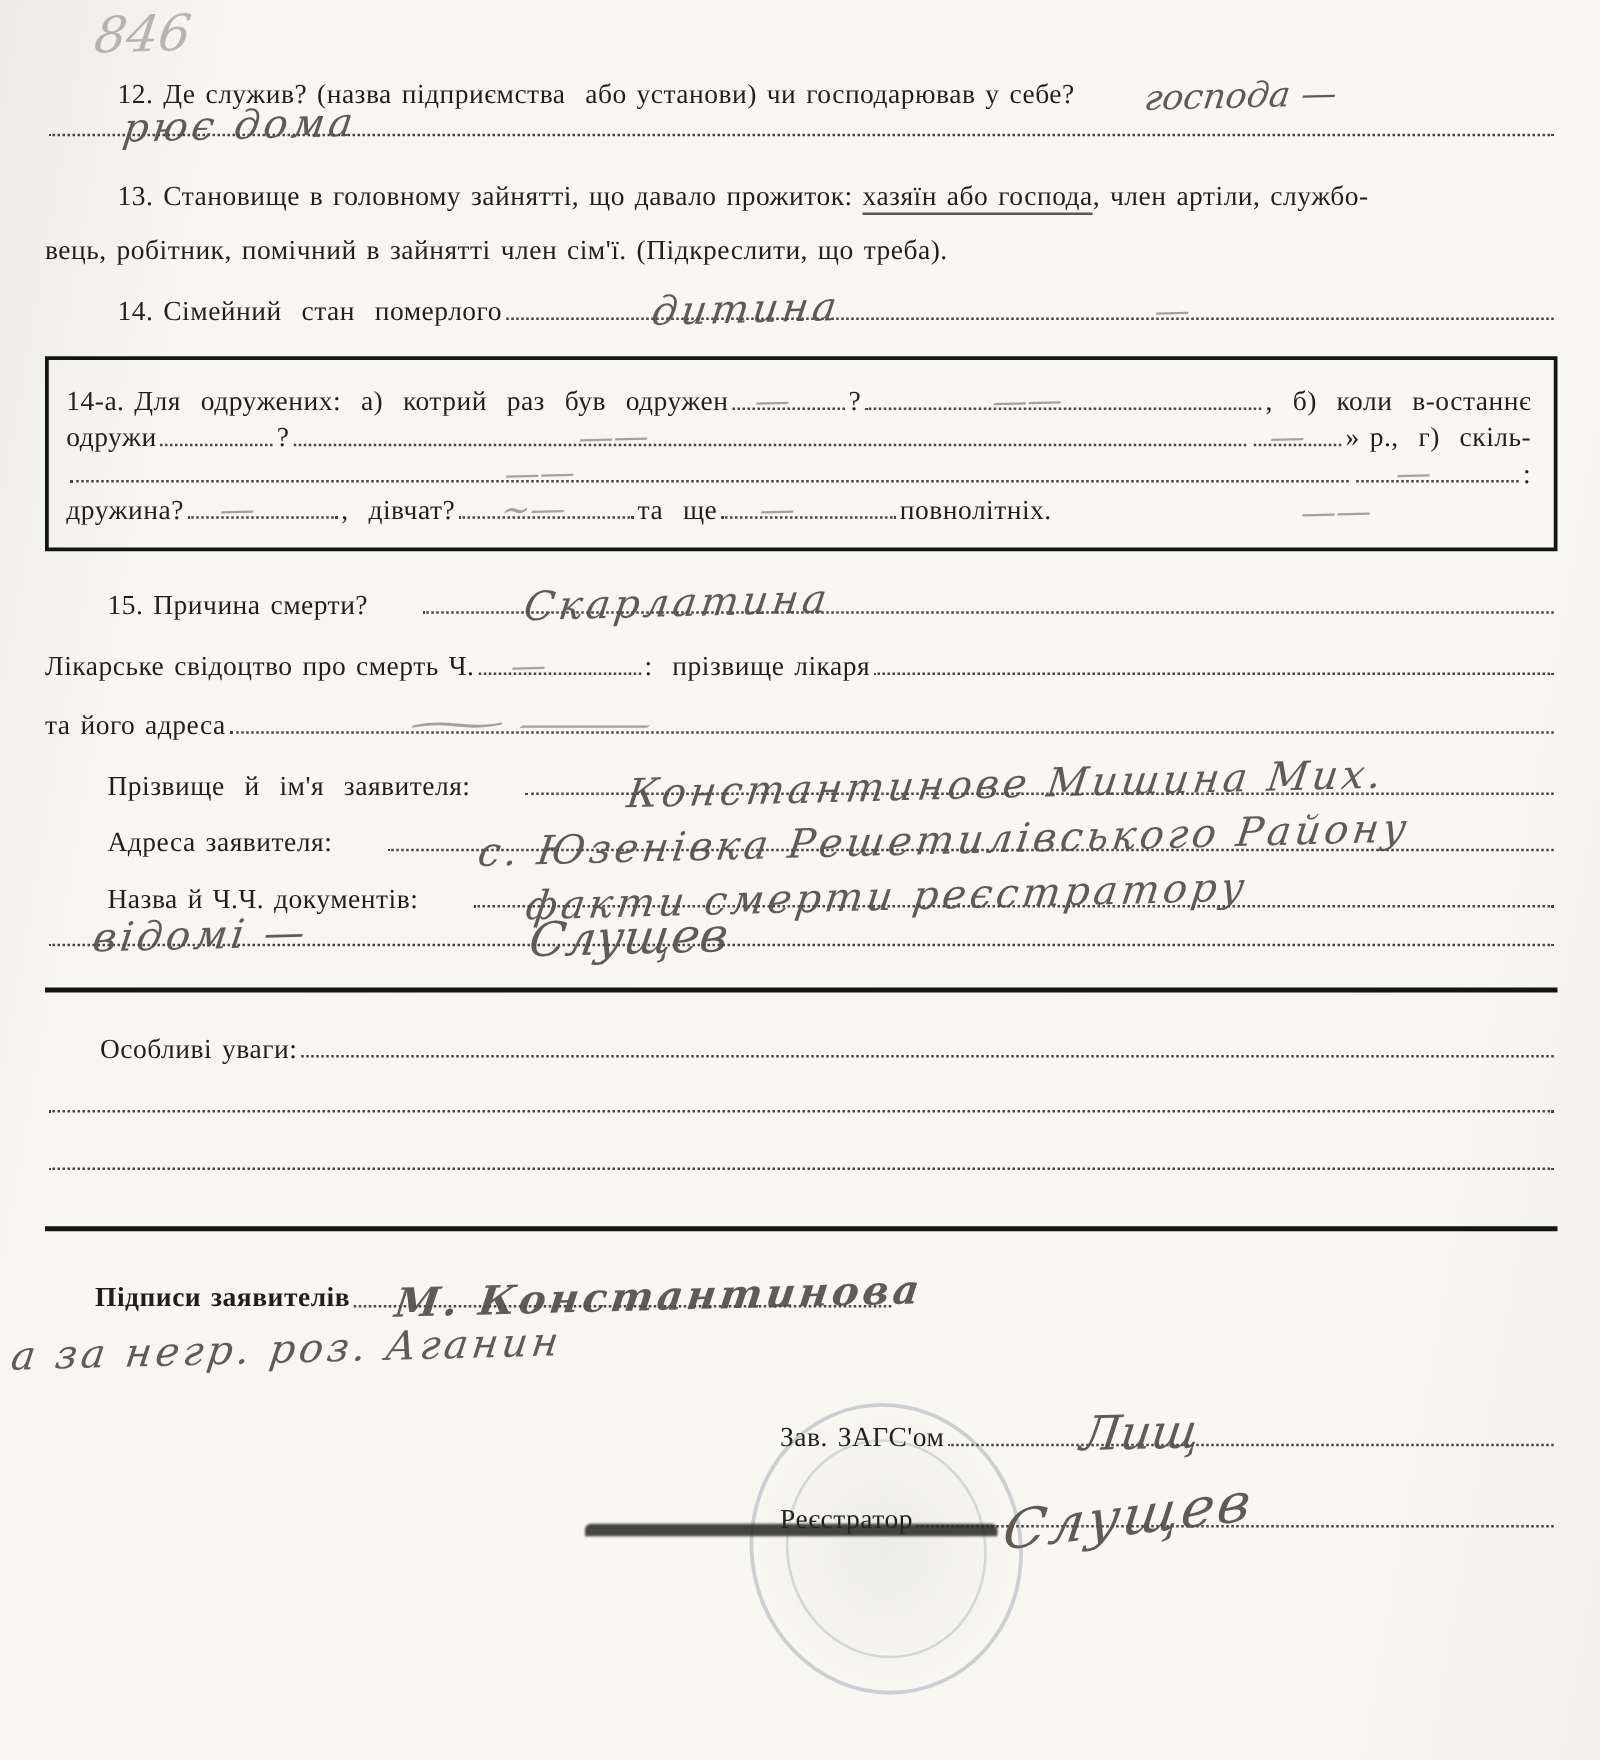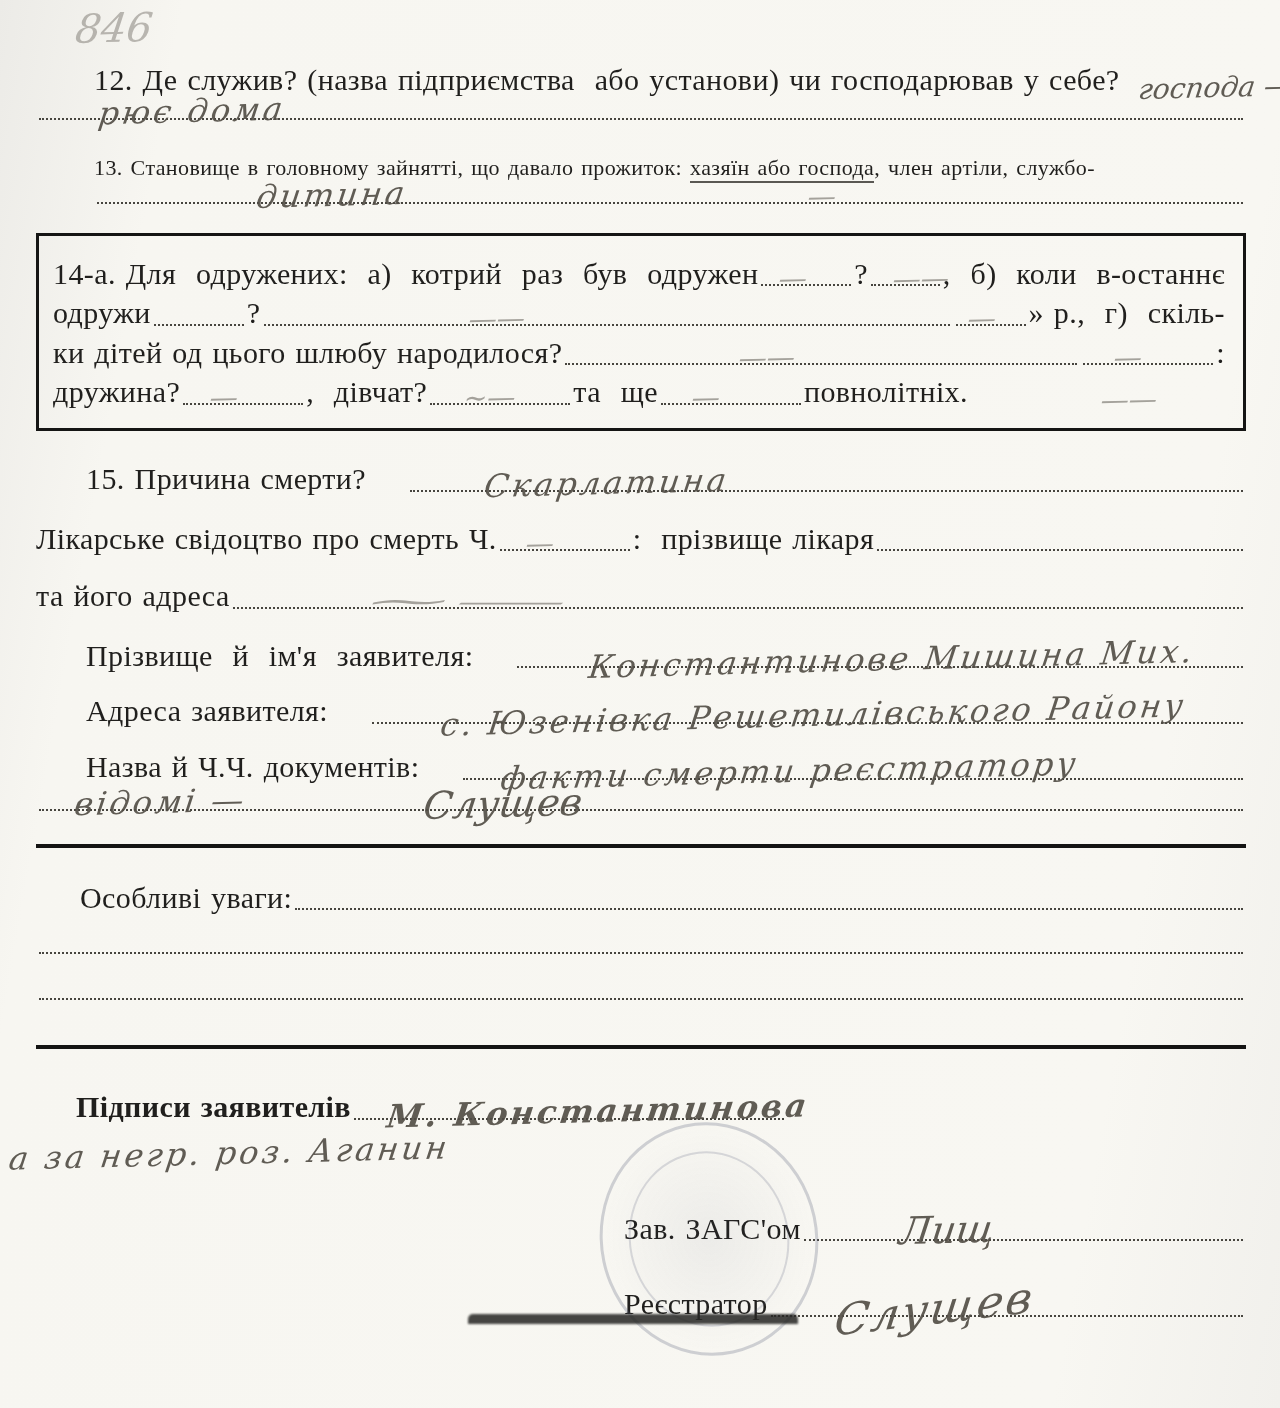--- a/index.html
+++ b/index.html
@@ -3,21 +3,21 @@
 <meta charset="utf-8">
 <style>
   html,body{margin:0;padding:0;}
   body{
     width:1280px;height:1408px;position:relative;overflow:hidden;
     background:linear-gradient(100deg,#ecebe7,#f7f6f1 12%,#f8f7f2 85%,#f1f0ec);
     font-family:"Liberation Serif",serif;color:#201f1d;
   }
   .page{position:relative;padding:26px 34px 0 36px;}
   .line{display:flex;align-items:flex-end;}
-  .typed{font-size:30px;line-height:1.32;letter-spacing:.4px;word-spacing:2px;white-space:pre;}
+  .typed{font-size:22px;line-height:1.32;letter-spacing:.4px;word-spacing:2px;white-space:pre;}
   .textline{font-size:22px;line-height:1.32;letter-spacing:.4px;word-spacing:2px;}
   .fill{flex:1 1 60px;min-width:22px;border-bottom:2px dotted #47453f;margin:0 3px 7px;position:relative;}
   .spacer{flex:1 1 40px;position:relative;margin:0 3px 7px;}
   .w70{flex:0 0 70px}.w90{flex:0 0 90px}.w120{flex:0 0 120px}.w130{flex:0 0 130px}
   .w140{flex:0 0 140px}.w420{flex:0 0 430px}.g2{flex-grow:2}
   .hw{font-family:"DejaVu Serif",serif;font-style:italic;color:rgba(82,78,71,.92);
       display:inline-block;transform:skewX(-9deg) rotate(-1.5deg);white-space:nowrap;font-size:28px;line-height:1;}
   .onfill{position:absolute;bottom:-9px;left:10%;}
   .big{font-size:32px;letter-spacing:3px;}
   .sig{font-size:38px;}
@@ -59,22 +59,24 @@
   </div>
   <div class="line mt18">
     <span class="fill">
       <span class="hw onfill big" style="left:5%;">рює дома</span>
     </span>
   </div>
 
   <div class="textline ind mt26">
     <span>13. Становище в головному зайнятті, що давало прожиток: </span><span class="hw-underline">хазяїн або господа</span><span>, член артіли, службо-</span>
   </div>
+  <div class="textline mt14">вець,  робітник,  помічний  в  зайнятті  член  сім'ї.  (Підкреслити,  що  треба).</div>
 
   <div class="line ind mt20">
+    <span class="typed">14. Сімейний  стан  померлого</span>
     <span class="fill">
       <span class="hw onfill big" style="left:14%;">дитина</span>
       <span class="hw onfill faint" style="left:62%;">—</span>
     </span>
   </div>
 
   <div class="box">
     <div class="line">
       <span class="typed">14-а. Для  одружених:  а)  котрий  раз  був  одружен</span>
       <span class="fill w90">
@@ -92,21 +94,20 @@
       <span class="typed">?</span>
       <span class="fill g2">
         <span class="hw onfill faint" style="left:30%;">——</span>
       </span>
       <span class="fill w70">
         <span class="hw onfill faint" style="left:18%;">—</span>
       </span>
       <span class="typed">» р.,  г)  скіль-</span>
     </div>
     <div class="line">
-      <span class="typed">ки дітей од цього шлюбу народилося?</span>
       <span class="fill g2">
         <span class="hw onfill faint" style="left:34%;">——</span>
       </span>
       <span class="fill w130">
         <span class="hw onfill faint" style="left:24%;">—</span>
       </span>
       <span class="typed">:</span>
     </div>
     <div class="line">
       <span class="typed">дружина?</span>

